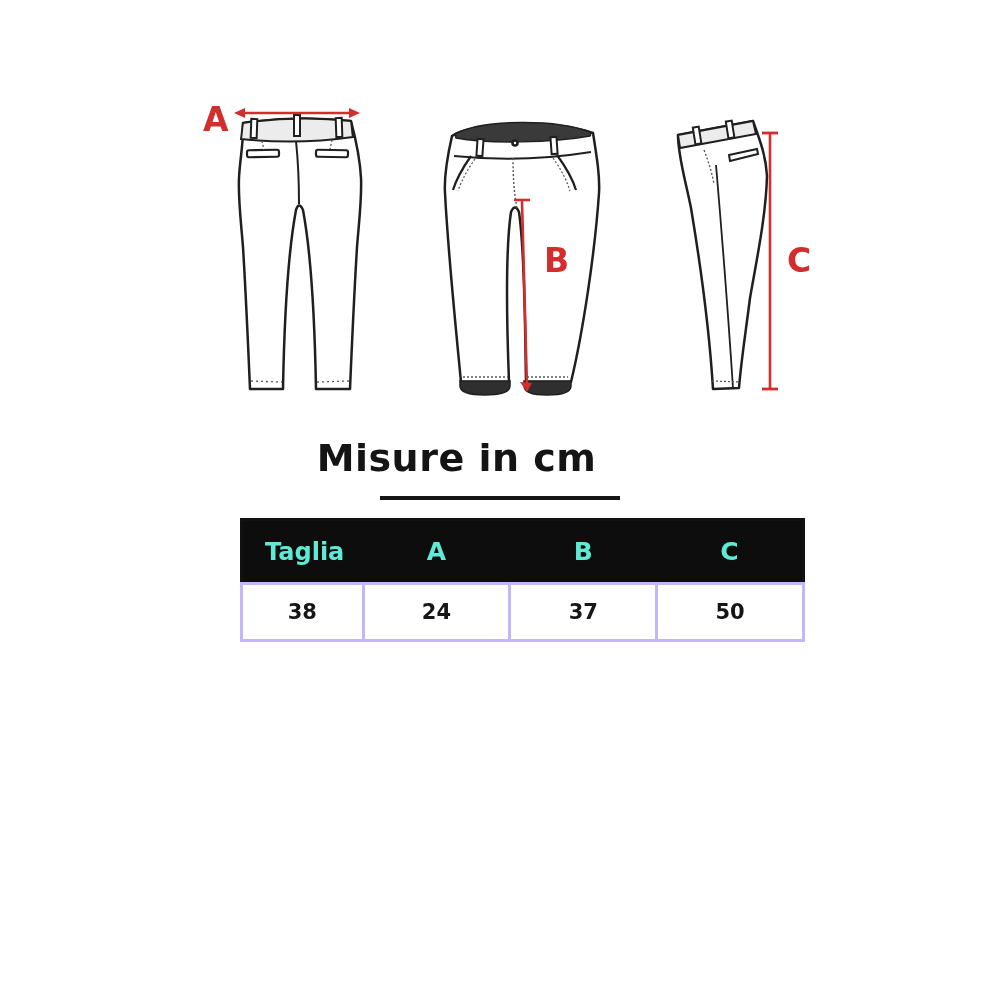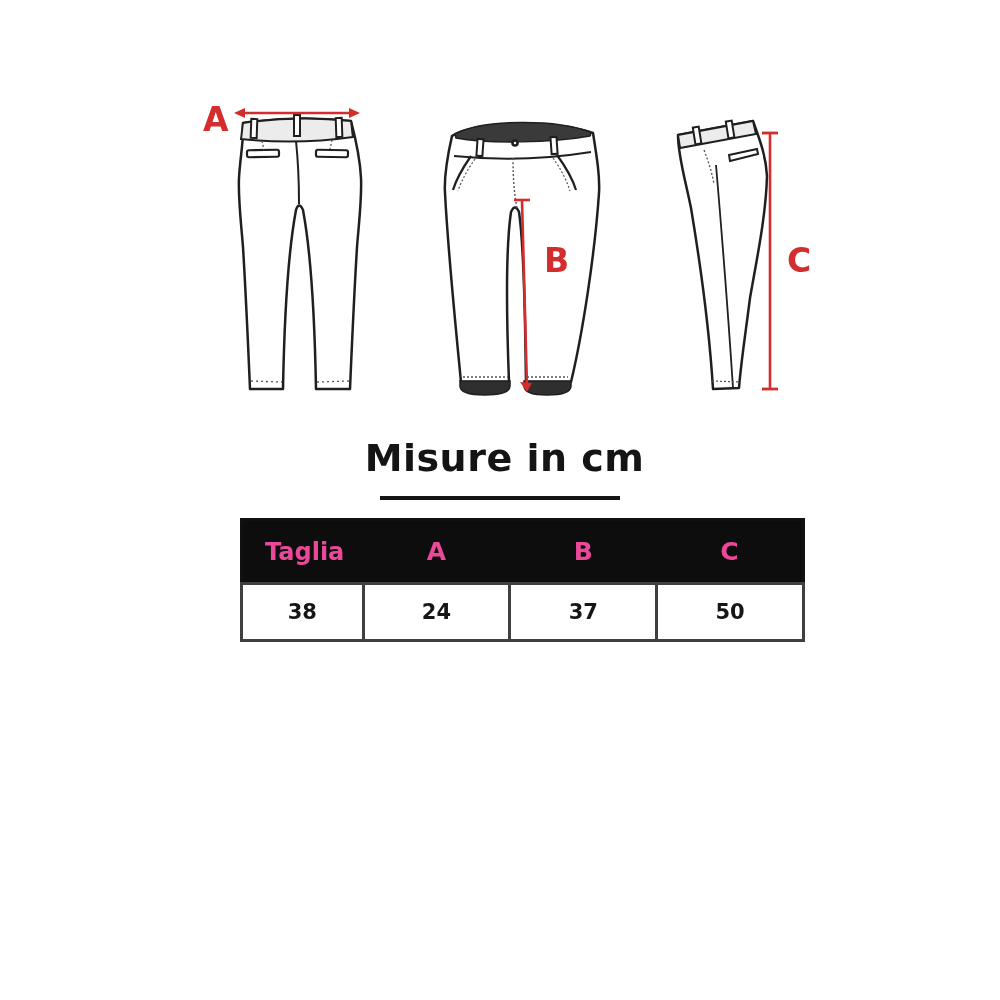--- a/index.html
+++ b/index.html
@@ -4,37 +4,37 @@
 <style>
   html,body{margin:0;padding:0;background:#fff;}
   #page{
     position:relative;width:1000px;height:1000px;background:#ffffff;
     font-family:"DejaVu Sans","Liberation Sans",sans-serif;overflow:hidden;
   }
   .drawing{position:absolute;}
   .red-label{font-family:"DejaVu Sans","Liberation Sans",sans-serif;font-weight:bold;}
   #title{
     position:absolute;left:0;top:436px;width:913px;text-align:center;
-    font-size:38px;font-weight:bold;color:#141414;letter-spacing:0.5px;margin-left:48px;
+    font-size:38px;font-weight:bold;color:#141414;letter-spacing:0.5px;
   }
   #title-underline{
     position:absolute;left:380px;top:496px;width:240px;height:4px;background:#141414;
   }
   #size-table{
     position:absolute;left:240px;top:518px;width:565px;
     border-collapse:collapse;border:3px solid #111111;
     font-weight:bold;color:#161616;table-layout:fixed;
   }
   #size-table th{
-    background:#0d0d0d;color:#ec4899;height:59px;font-size:25px;
+    background:#0d0d0d;color:#5eead4;height:59px;font-size:25px;
     text-align:center;font-weight:bold;
   }
   #size-table th.first{width:97px;text-align:left;padding-left:22px;font-size:24px;}
   #size-table td{
-    border:3px solid #404040;height:52px;text-align:center;
+    border:3px solid #c4b5fd;height:52px;text-align:center;
     font-size:21px;background:#ffffff;
   }
   svg text{font-weight:bold;}
 </style>
 </head>
 <body>
 
 <div id="page">
 
   <svg class="drawing" style="left:196px;top:92px" width="192" height="320" viewBox="196 92 192 320">

